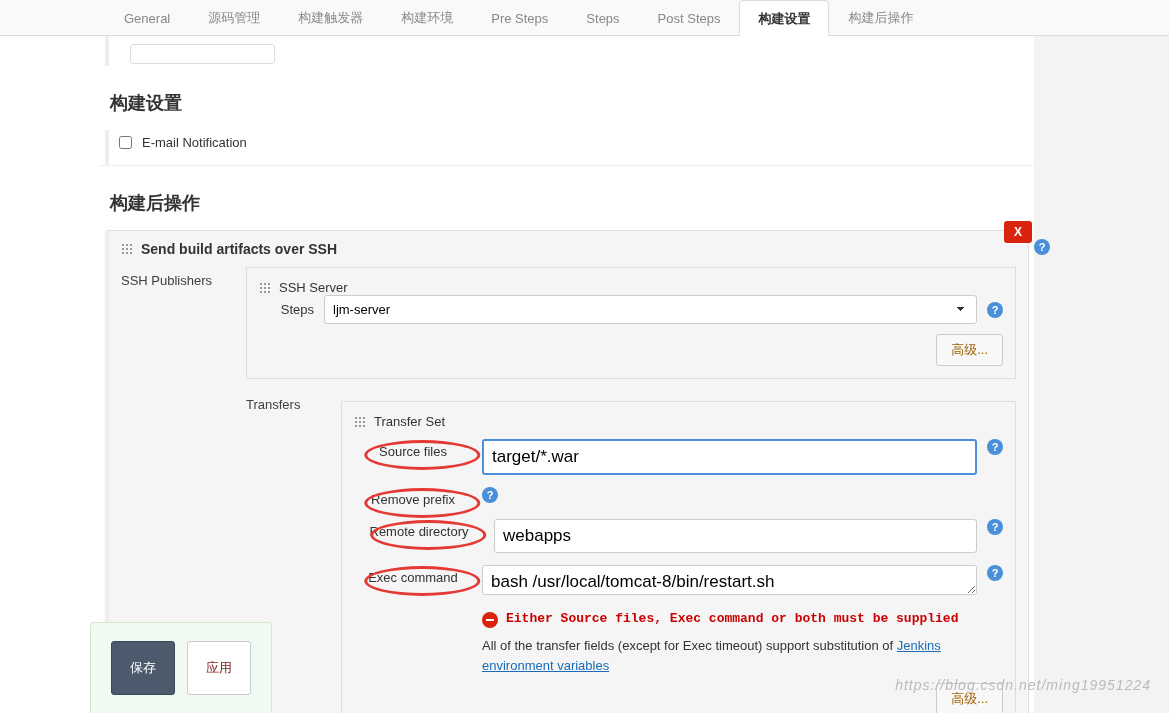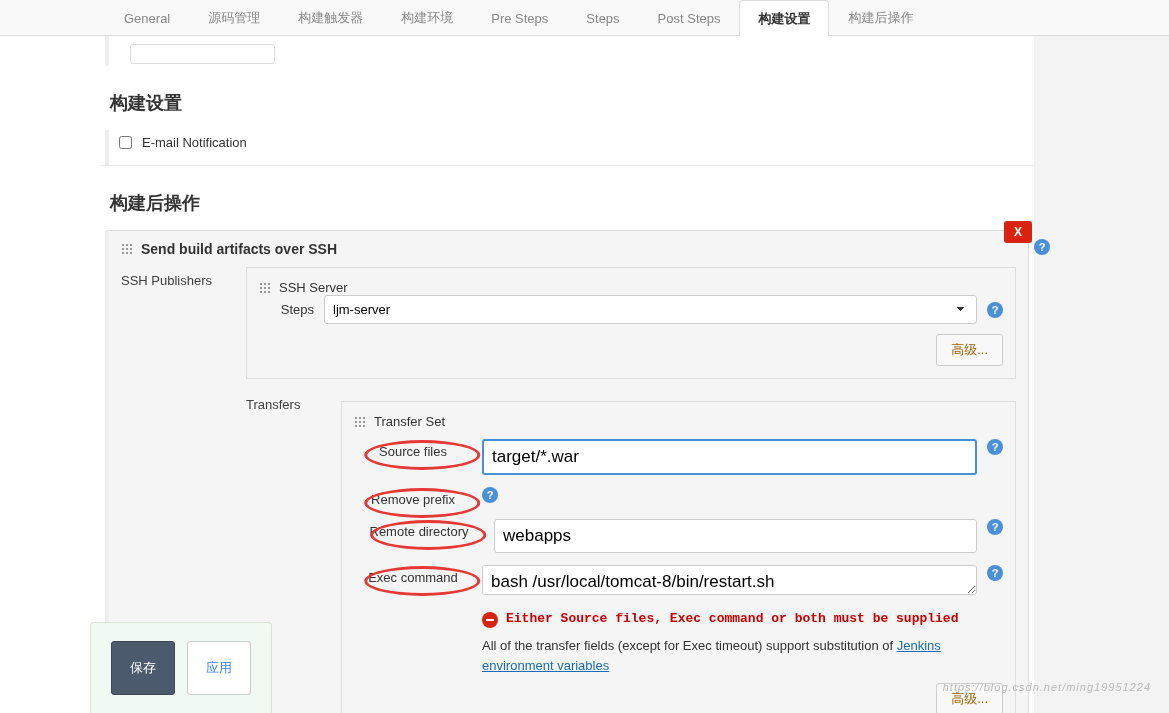--- a/index.html
+++ b/index.html
@@ -60,23 +60,23 @@
 .error-row { display: flex; align-items: flex-start; gap: 8px; margin: 8px 0 8px 128px; font-family: Liberation Mono, monospace; }
 .error-icon { width: 16px; height: 16px; border-radius: 50%; background: #d9230f; position: relative; flex-shrink: 0; margin-top: 2px; }
 .error-icon::after { content: ""; position: absolute; width: 8px; height: 2px; background: #fff; top: 7px; left: 4px; }
 .error-text { color: #c00; font-weight: bold; font-size: 13px; line-height: 1.4; }
 
 .info-row { margin: 5px 0 6px 128px; font-size: 13px; color: #333; line-height: 1.5; }
 .info-row a { color: #1a6bb8; text-decoration: underline; }
 
 .btn-bar { position: absolute; bottom: 0; left: 90px; background: #f0faf3; border: 1px solid #d8e5d3; border-bottom: none; border-radius: 4px 4px 0 0; padding: 18px 20px; display: flex; gap: 12px; z-index: 10; }
 .btn-primary { background: #4b5b6d; color: #fff; border: 1px solid #3a4856; padding: 8px 18px; border-radius: 3px; cursor: pointer; font-size: 13px; }
-.btn-secondary { background: #fff; color: #3b82f6; border: 1px solid #ccc; padding: 17px 18px; border-radius: 3px; cursor: pointer; font-size: 13px; }
-
-.watermark { position: absolute; bottom: 20px; right: 18px; color: #bbb; font-size: 11px; font-style: italic; letter-spacing: 1px; z-index: 5; }
+.btn-secondary { background: #fff; color: #7f1d1d; border: 1px solid #ccc; padding: 17px 18px; border-radius: 3px; cursor: pointer; font-size: 13px; }
+
+.watermark { position: absolute; bottom: 20px; right: 18px; color: #bbb; font-size: 14px; font-style: italic; letter-spacing: 1px; z-index: 5; }
 
 .outer-help { position: absolute; right: -22px; }
 </style>
 </head>
 <body>
 
 <div class="tabs">
   <div class="tab">General</div>
   <div class="tab">源码管理</div>
   <div class="tab">构建触发器</div>

